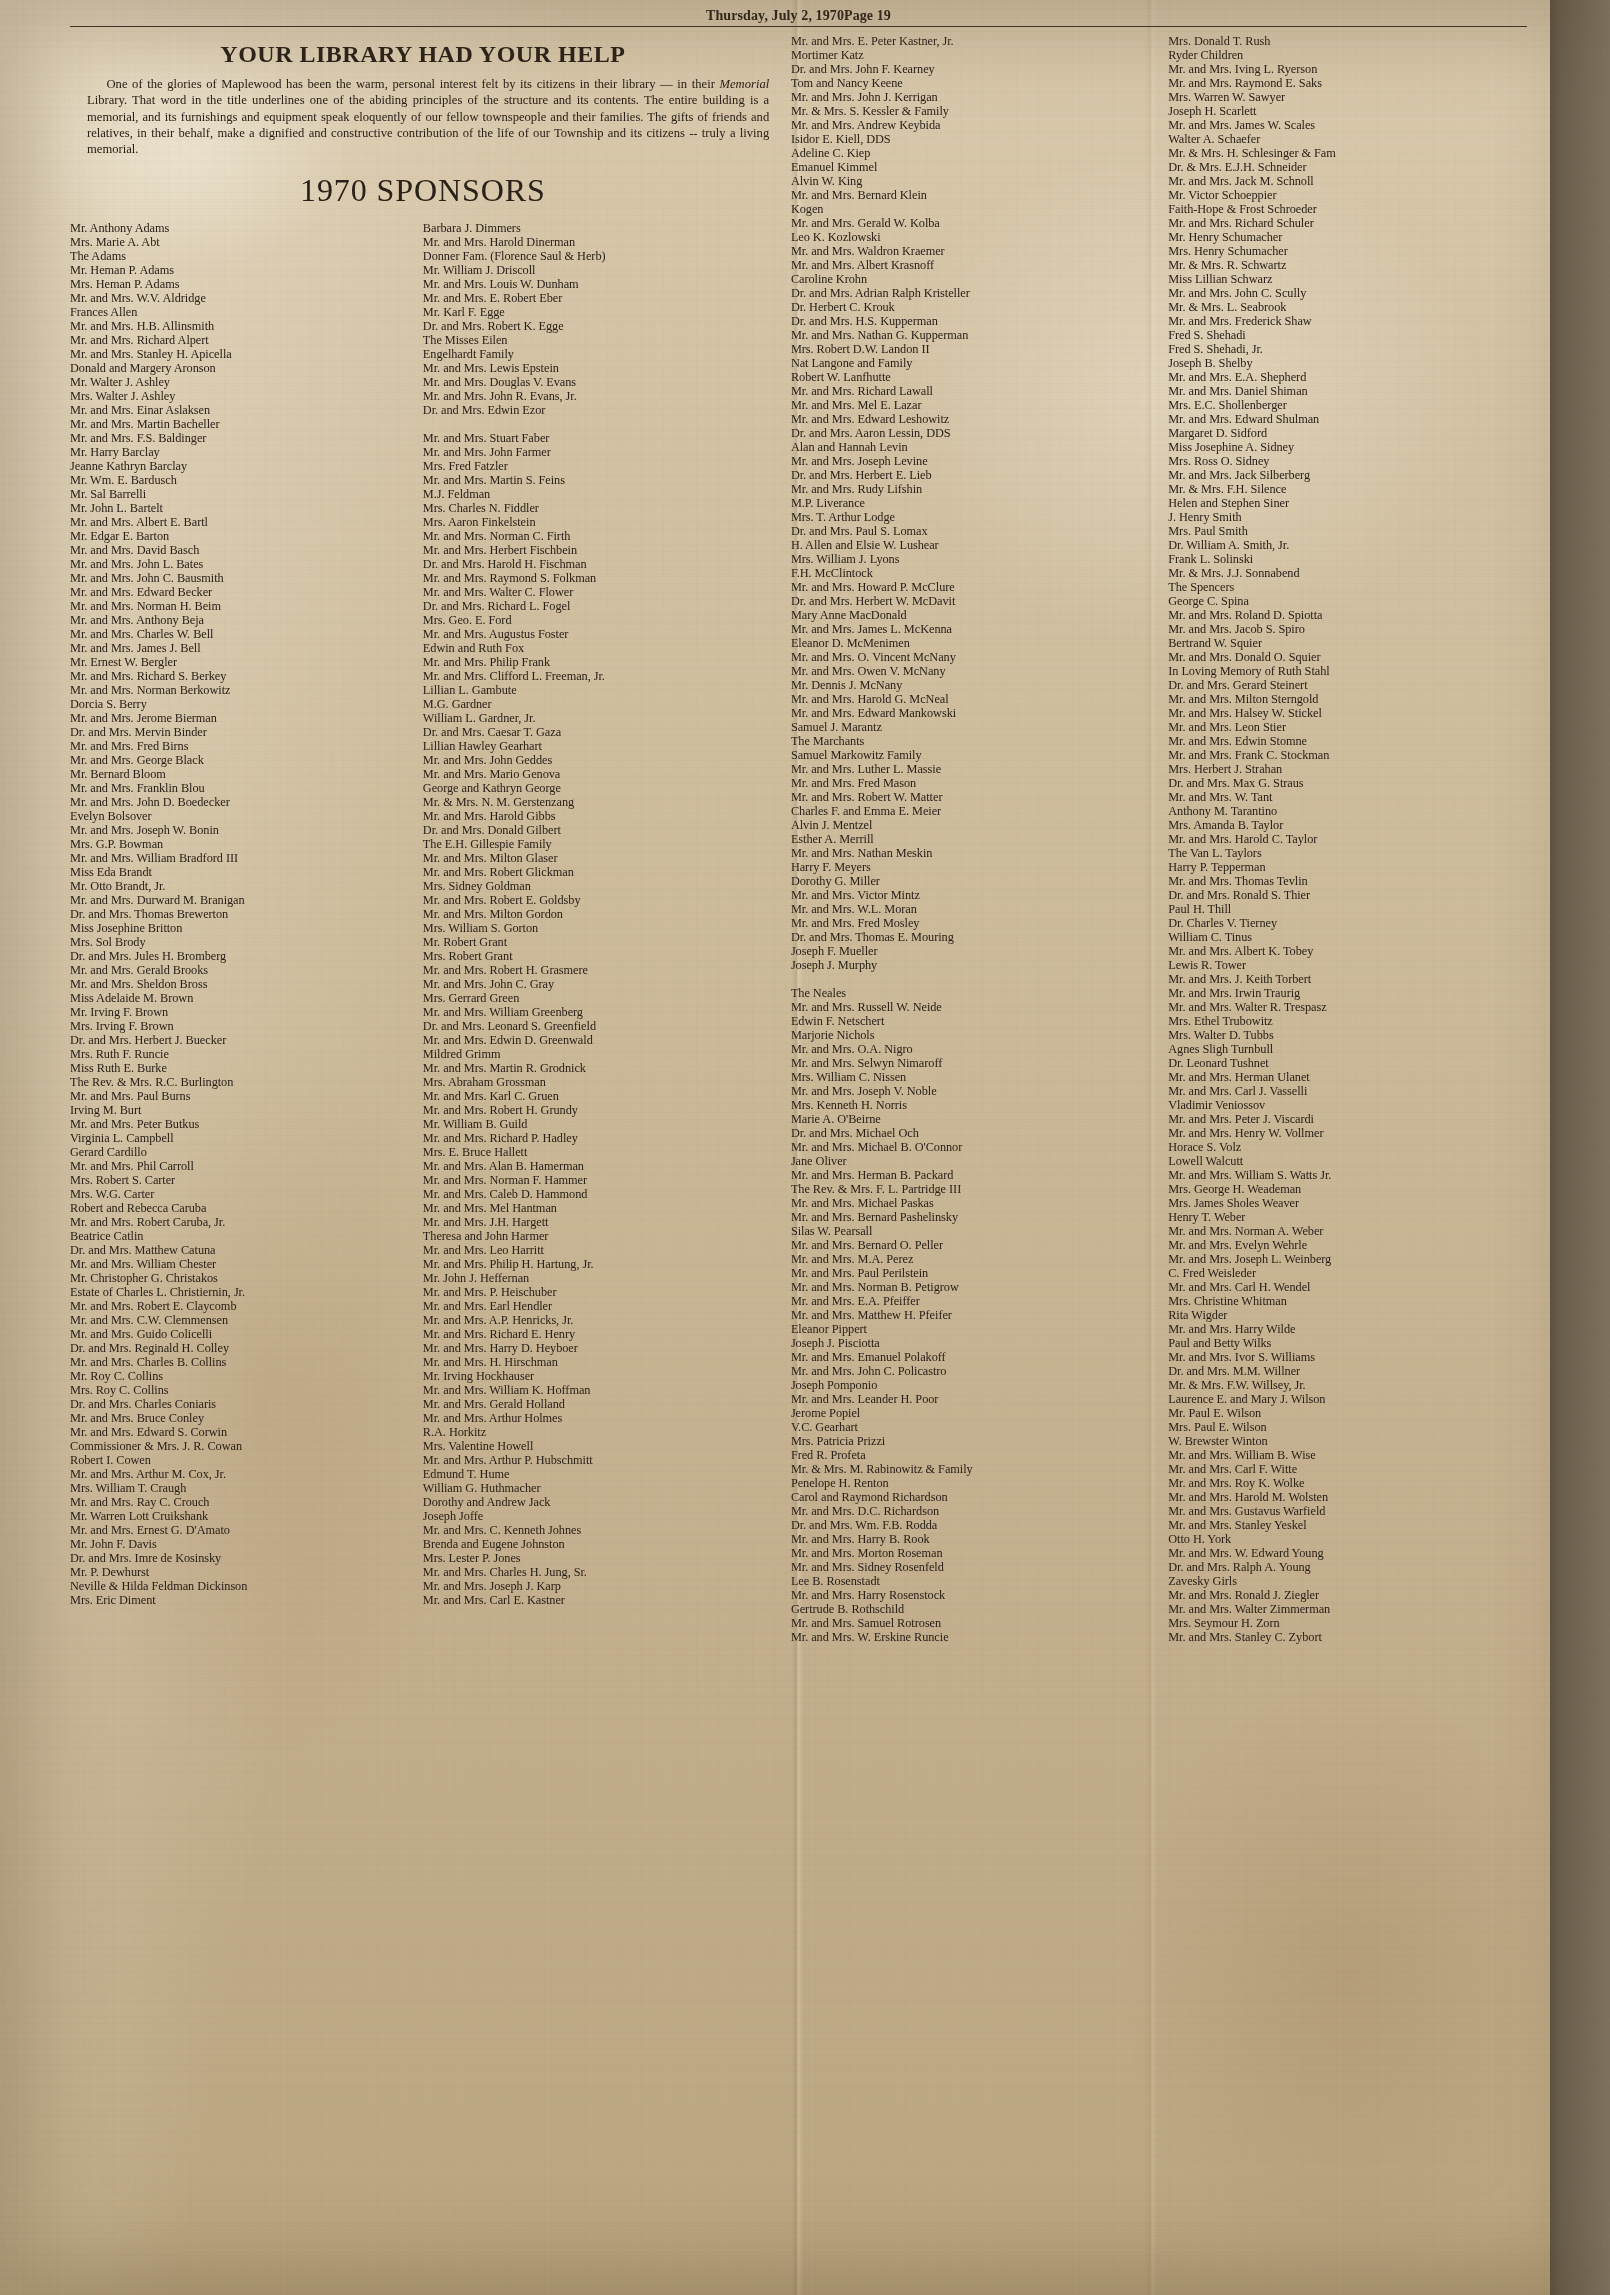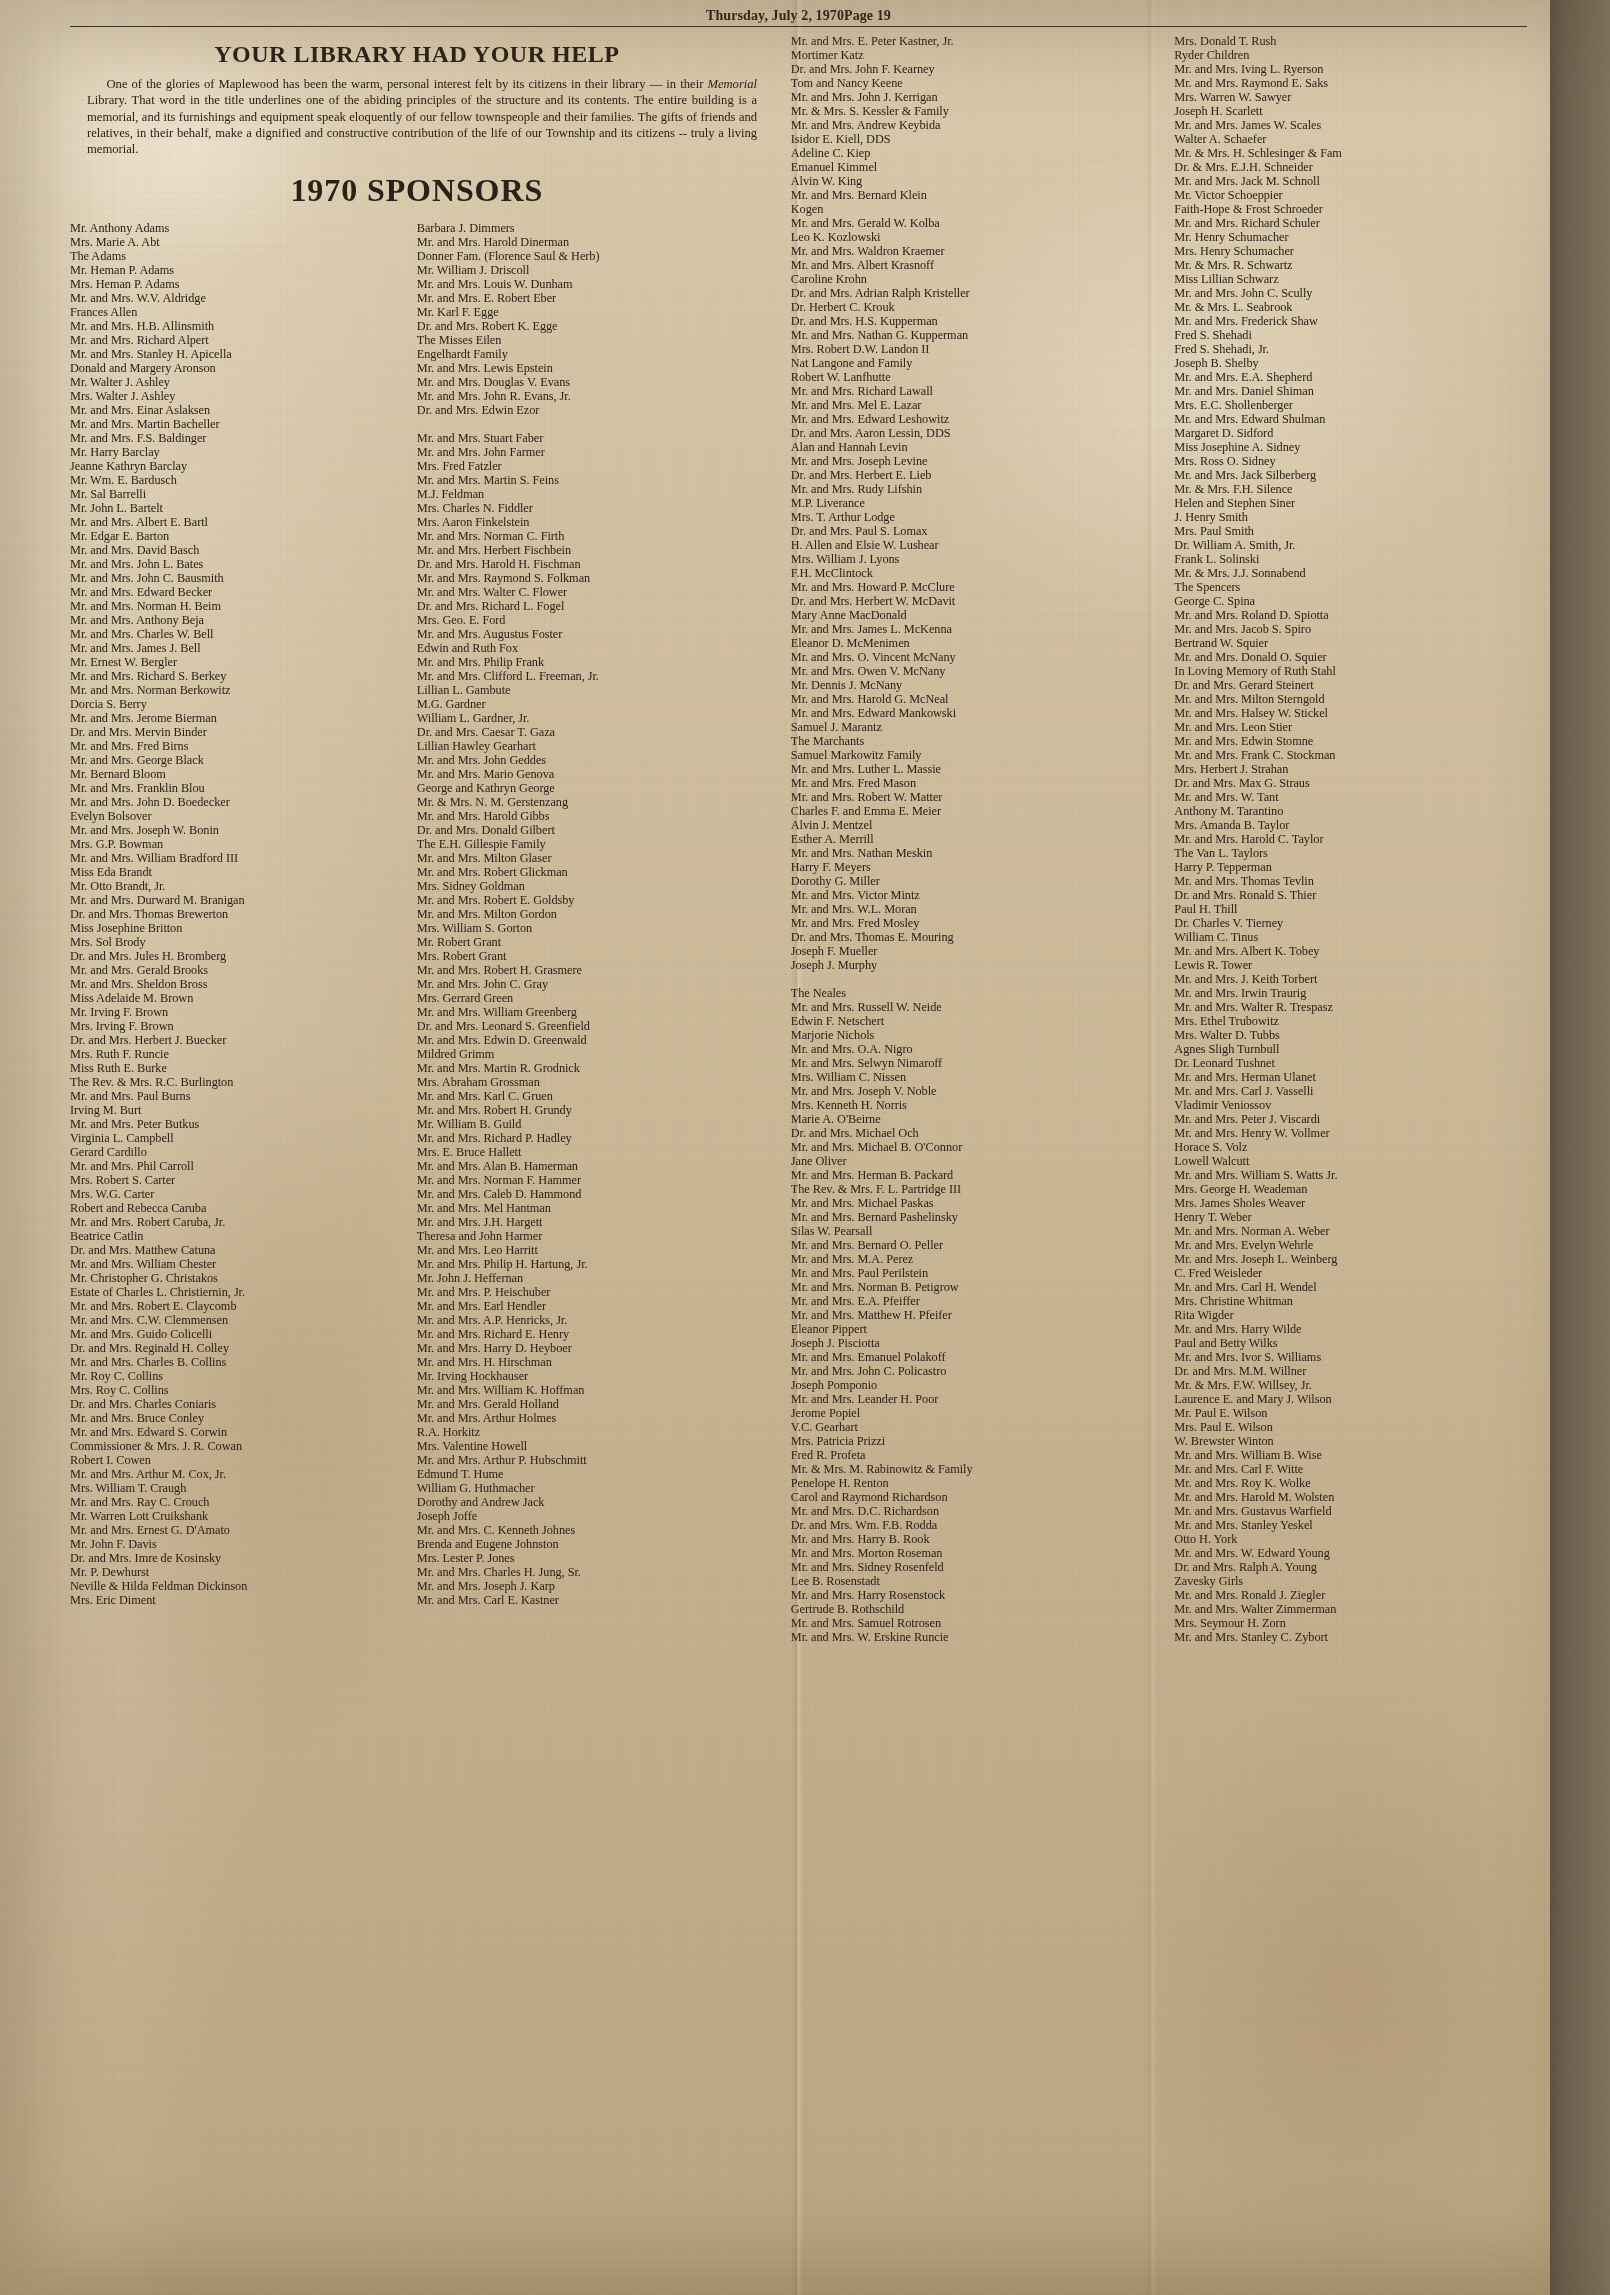--- a/index.html
+++ b/index.html
@@ -73,21 +73,21 @@
     left: 70px; top: 26px;
     width: 1457px; height: 1.4px;
     background: #3b3026;
   }
 
   .columns {
     position: absolute;
     left: 70px; top: 33px;
     width: 1457px;
     display: flex;
-    gap: 16px;
+    gap: 4px;
   }
   .col {
     box-sizing: border-box;
   }
   .col-a { width: 735px; padding-right: 11.2px; }
   .col-b { width: 354px; padding-right: 8.4px; }
   .col-c { width: 368px; margin-left: 28px; }
 
   .headline {
     font-family: "Liberation Serif", serif;
@@ -101,21 +101,21 @@
     font-size: 12.6px;
     line-height: 1.30;
     text-align: justify;
     margin: 0 6.5px 0 17px;
   }
   .lede p { margin: 0 0 2.8px 0; text-indent: 19.5px; }
   .lede em { font-style: italic; }
 
   .sponsors-title {
     font-family: "Liberation Serif", serif;
-    font-weight: bold;
+    font-weight: normal;
     font-size: 32px;
     letter-spacing: 0.9px;
     text-align: center;
     margin: 14px 0 12px 0;
   }
 
   .namecols {
     display: flex;
     gap: 0;
     align-items: flex-end;

